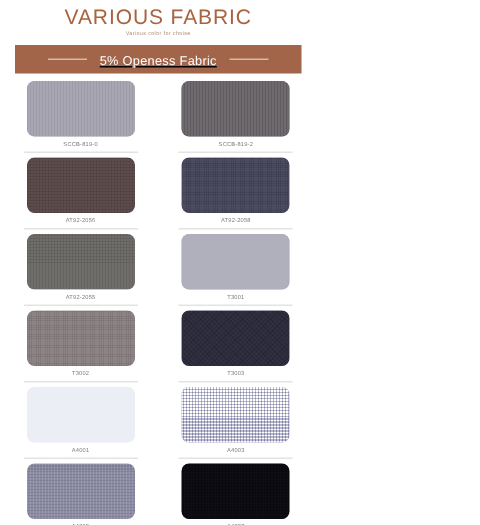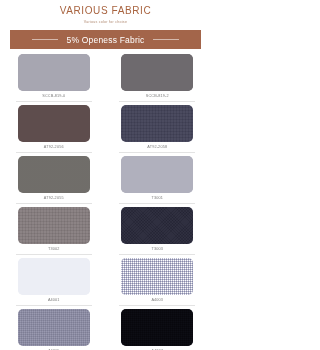--- a/index.html
+++ b/index.html
@@ -20,21 +20,21 @@
     background: #ffffff;
     box-sizing: border-box;
   }
 
   
   .header {
     padding-top: 5px;
     text-align: center;
   }
   .title {
-    font-size: 10px;
+    font-size: 14px;
     letter-spacing: 0.6px;
     color: #a8633f;
     font-weight: 500;
     line-height: 12px;
     white-space: nowrap;
   }
   .subtitle {
     font-size: 3.6px;
     letter-spacing: 0.25px;
     color: #b08a72;
@@ -45,20 +45,21 @@
 
   
   .banner {
     margin: 4px 10px 0 10px;
     height: 19px;
     background: #a3654a;
     display: flex;
     align-items: center;
     justify-content: center;
     gap: 8px;
+    text-decoration: underline;
   }
   .banner-rule {
     width: 26px;
     height: 1px;
     background: rgba(255,255,255,0.55);
     flex: none;
   }
   .banner-text {
     font-size: 8.5px;
     color: #ffffff;

